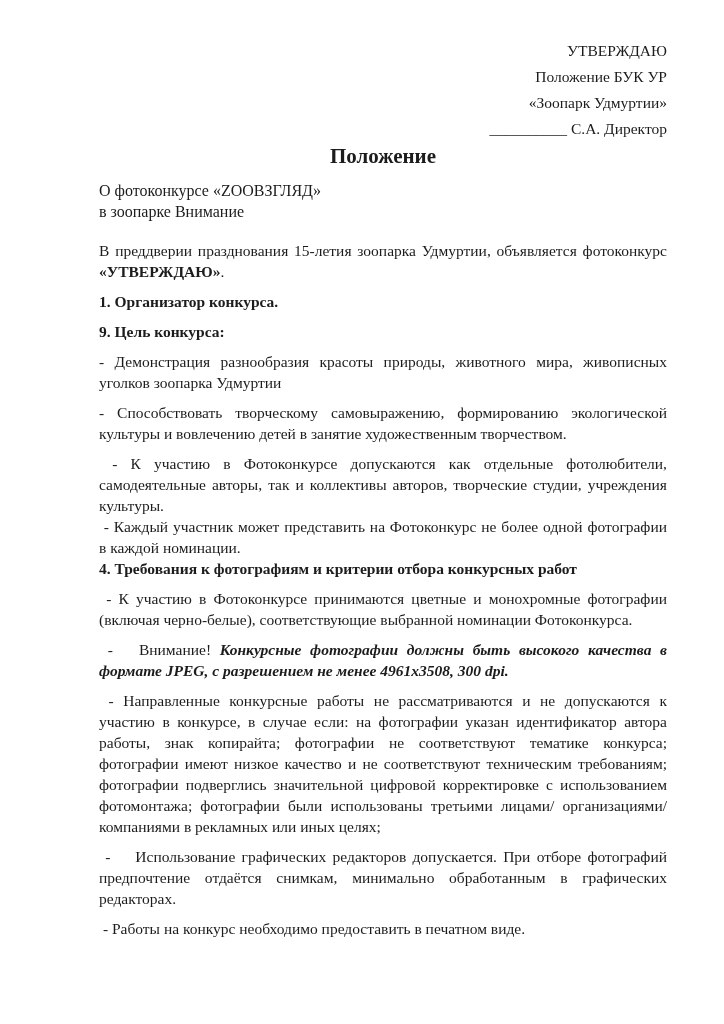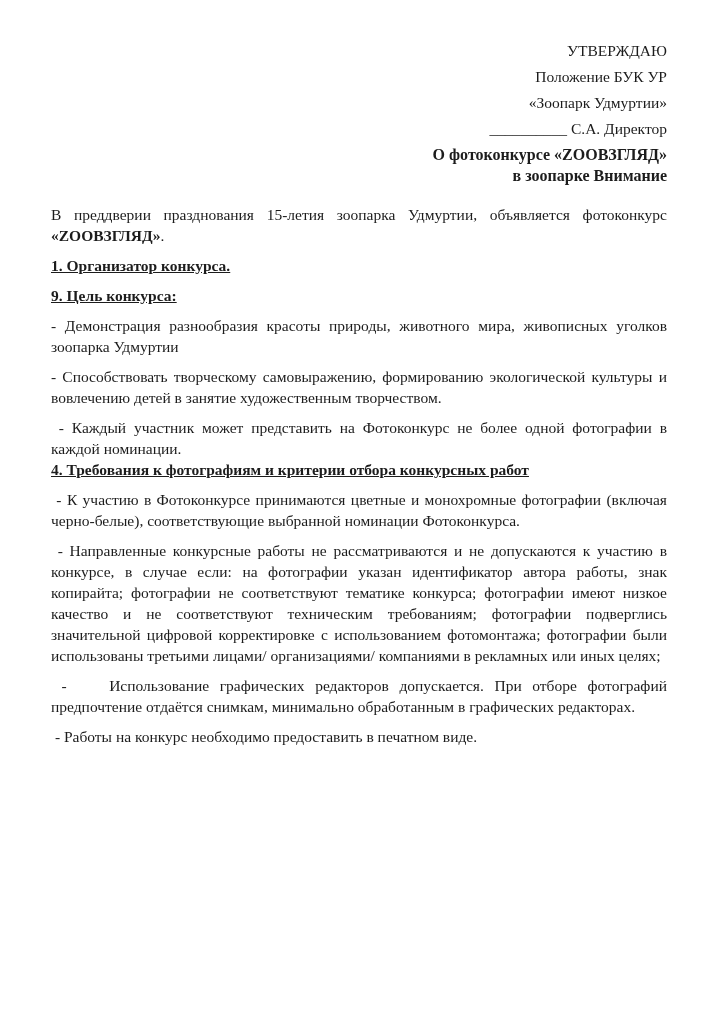--- a/index.html
+++ b/index.html
@@ -2,83 +2,86 @@
 <html><head>
 <meta charset="utf-8">
 <style>
   html, body { margin: 0; padding: 0; background: #ffffff; }
   .page {
     position: relative;
     width: 724px;
     height: 1024px;
     box-sizing: border-box;
     background: #ffffff;
-    padding: 38px 57px 0 51px;
+    padding: 38px 57px 0 99px;
     font-family: "Liberation Serif", serif;
     color: #1c1c1c;
     overflow: hidden;
   }
   .approval {
     text-align: right;
     font-size: 15.5px;
     line-height: 26px;
     margin: 0 0 2px 0;
   }
   .doc-title {
     font-size: 21px;
     line-height: 24px;
     font-weight: bold;
     text-align: center;
     margin: 0 0 12px 0;
   }
   .doc-subtitle {
     font-size: 16px;
     line-height: 21px;
-    font-weight: bold;
-    text-align: right;
+    font-weight: normal;
+    text-align: left;
     margin: 0 0 18px 0;
   }
   .para {
     font-size: 15.5px;
     line-height: 21px;
     text-align: justify;
     margin: 0 0 9px 0;
   }
-  .head { font-weight: bold; text-decoration: underline; }
+  .head { font-weight: bold; }
   .tight { margin-bottom: 0; }
   .strong { font-weight: bold; }
   .bi { font-weight: bold; font-style: italic; }
 </style>
 </head>
 <body>
 
 <div class="page">
 
   <div class="approval">
     <div>УТВЕРЖДАЮ</div>
     <div>Положение БУК УР</div>
     <div>«Зоопарк Удмуртии»</div>
     <div><span>__________</span><span> С.А. Директор</span></div>
   </div>
 
+  <h1 class="doc-title">Положение</h1>
 
   <div class="doc-subtitle">
     <div>О фотоконкурсе «ZООВЗГЛЯД»</div>
     <div>в зоопарке Внимание</div>
   </div>
 
-  <p class="para"><span>В преддверии празднования 15-летия зоопарка Удмуртии, объявляется фотоконкурс </span><span class="strong">«ZООВЗГЛЯД»</span><span>.</span></p>
+  <p class="para"><span>В преддверии празднования 15-летия зоопарка Удмуртии, объявляется фотоконкурс </span><span class="strong">«УТВЕРЖДАЮ»</span><span>.</span></p>
 
   <p class="para head">1. Организатор конкурса.</p>
 
   <p class="para head">9. Цель  конкурса:</p>
   <p class="para">- Демонстрация разнообразия красоты природы, животного мира, живописных уголков зоопарка Удмуртии</p>
   <p class="para">- Способствовать творческому самовыражению,  формированию  экологической культуры и вовлечению детей в занятие художественным творчеством.</p>
 
+  <p class="para tight">&nbsp;- К участию в Фотоконкурсе допускаются как отдельные фотолюбители, самодеятельные авторы, так и коллективы авторов, творческие студии, учреждения культуры.</p>
   <p class="para tight">&nbsp;- Каждый участник может представить на Фотоконкурс не более одной фотографии в каждой номинации.</p>
 
   <p class="para head">4. Требования к фотографиям и критерии отбора конкурсных работ</p>
   <p class="para">&nbsp;- К участию в Фотоконкурсе принимаются цветные и монохромные фотографии (включая черно-белые), соответствующие выбранной номинации Фотоконкурса.</p>
+  <p class="para"><span>&nbsp;-&nbsp;&nbsp;&nbsp;Внимание! </span><span class="bi">Конкурсные фотографии должны быть высокого качества в формате JPEG, с разрешением не менее 4961х3508, 300 dpi.</span></p>
   <p class="para">&nbsp;- Направленные конкурсные работы не рассматриваются и не допускаются к участию в конкурсе, в случае если:  на фотографии указан идентификатор автора работы, знак копирайта;  фотографии не соответствуют тематике конкурса; фотографии имеют низкое качество и не соответствуют техническим требованиям;  фотографии подверглись значительной цифровой корректировке с использованием фотомонтажа;  фотографии были использованы третьими лицами/ организациями/ компаниями в рекламных или иных целях;</p>
   <p class="para">&nbsp;-&nbsp;&nbsp;&nbsp;&nbsp;Использование графических редакторов допускается. При отборе фотографий предпочтение отдаётся снимкам, минимально обработанным в графических редакторах.</p>
   <p class="para">&nbsp;- Работы на конкурс необходимо предоставить в печатном виде.</p>
 
 </div>
 
 </body></html>

